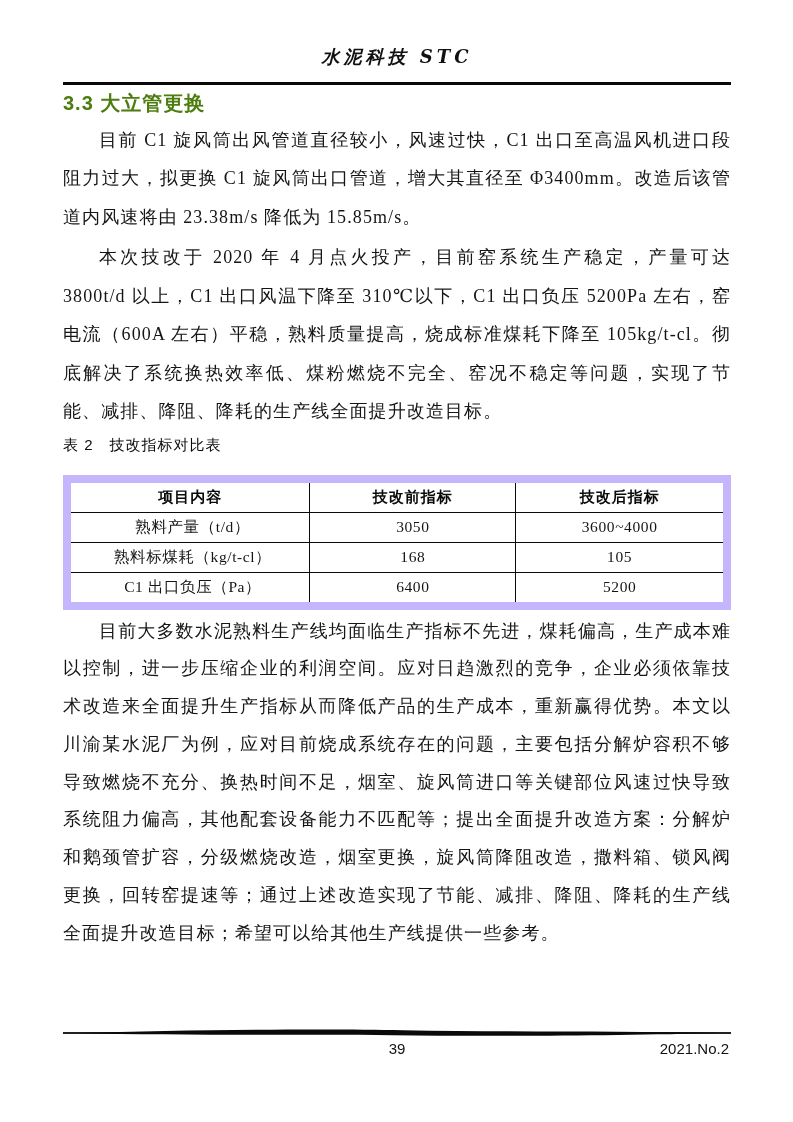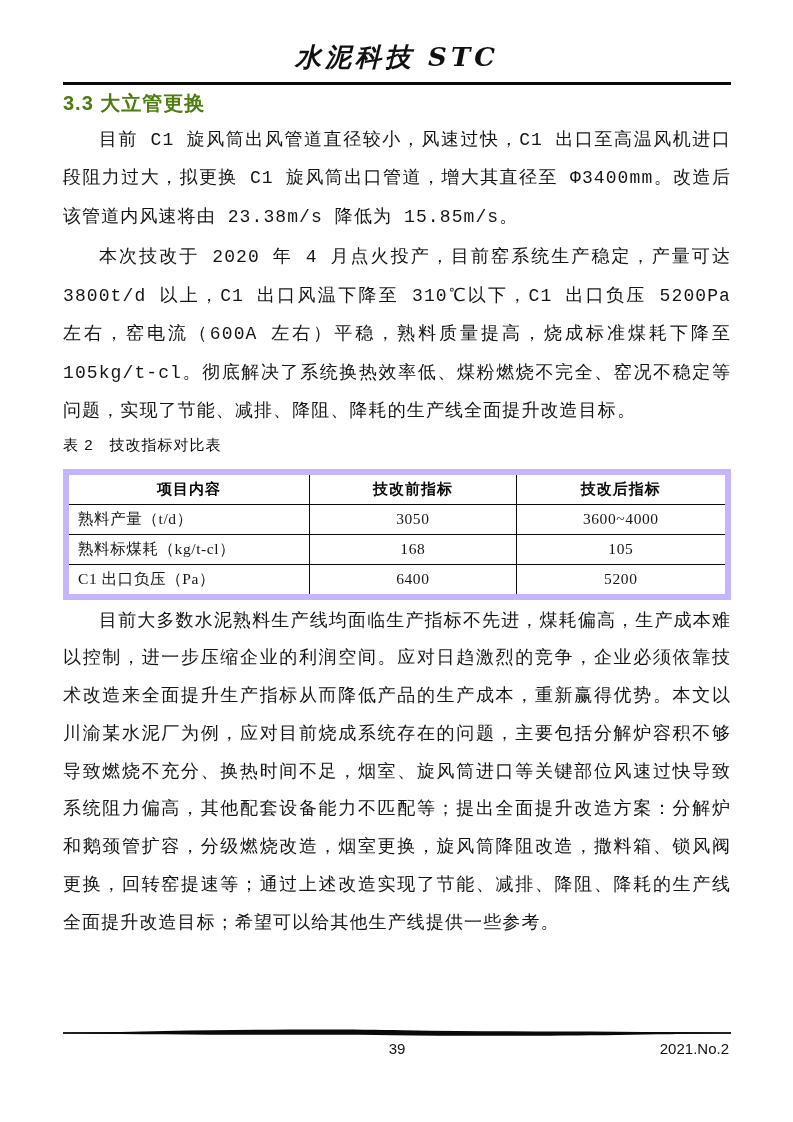--- a/index.html
+++ b/index.html
@@ -12,21 +12,21 @@
     box-sizing: border-box;
     padding: 42px 62px 0 63px;
     font-family: "Liberation Serif", "DejaVu Serif", serif;
     color: #111111;
     overflow: hidden;
   }
 
   
   .journal-title {
     text-align: center;
-    font-size: 26px;
+    font-size: 18px;
     line-height: 30px;
     font-weight: bold;
     font-style: italic;
     letter-spacing: 4px;
     font-family: "DejaVu Serif", "Liberation Serif", serif;
   }
   .header-rule {
     margin-top: 10px;
     height: 2.5px;
     background: #0a0a0a;
@@ -48,41 +48,40 @@
 
   
   .body-par {
     margin: 0;
     font-size: 18px;
     line-height: 38.5px;
     letter-spacing: 1.1px;
     text-align: justify;
     text-indent: 2em;
     color: #151515;
-    font-family: Liberation Mono, monospace;
   }
   .p1 { margin-top: 4px; }
   .p2 { margin-top: 2px; }
   .p3 { margin-top: 3px; line-height: 37.8px; }
 
   
   .table-caption {
     margin-top: 4px;
     font-family: "Liberation Sans", "DejaVu Sans", sans-serif;
     font-size: 15px;
     line-height: 20px;
     letter-spacing: 1px;
     color: #0a0a0a;
   }
   table.cmp {
     width: 100%;
-    margin-top: 14px;
+    margin-top: 20px;
     border-collapse: collapse;
     table-layout: fixed;
-    border: 6px solid #c4b5fd;
+    border: 8px solid #c4b5fd;
   }
   table.cmp col.c1 { width: 36.8%; }
   table.cmp col.c2 { width: 31.2%; }
   table.cmp col.c3 { width: 32.0%; }
   table.cmp th, table.cmp td {
     border: 1.5px solid #0a0a0a;
     height: 29px;
     padding: 0 4px;
     overflow: hidden;
   }
@@ -93,21 +92,21 @@
     letter-spacing: 1px;
     text-align: center;
     color: #0a0a0a;
   }
   table.cmp td {
     font-size: 15.5px;
     letter-spacing: 0.6px;
     text-align: center;
     color: #151515;
   }
-  table.cmp td.left { text-align: left; padding-left: 9px; }
+  table.cmp td.left { text-align: center; padding-left: 9px; }
 
   
   .footer {
     position: absolute;
     left: 63px;
     right: 62px;
     top: 1029px;
   }
   .footer-rule { display: block; width: 100%; height: 8px; }
   .footer-line {

